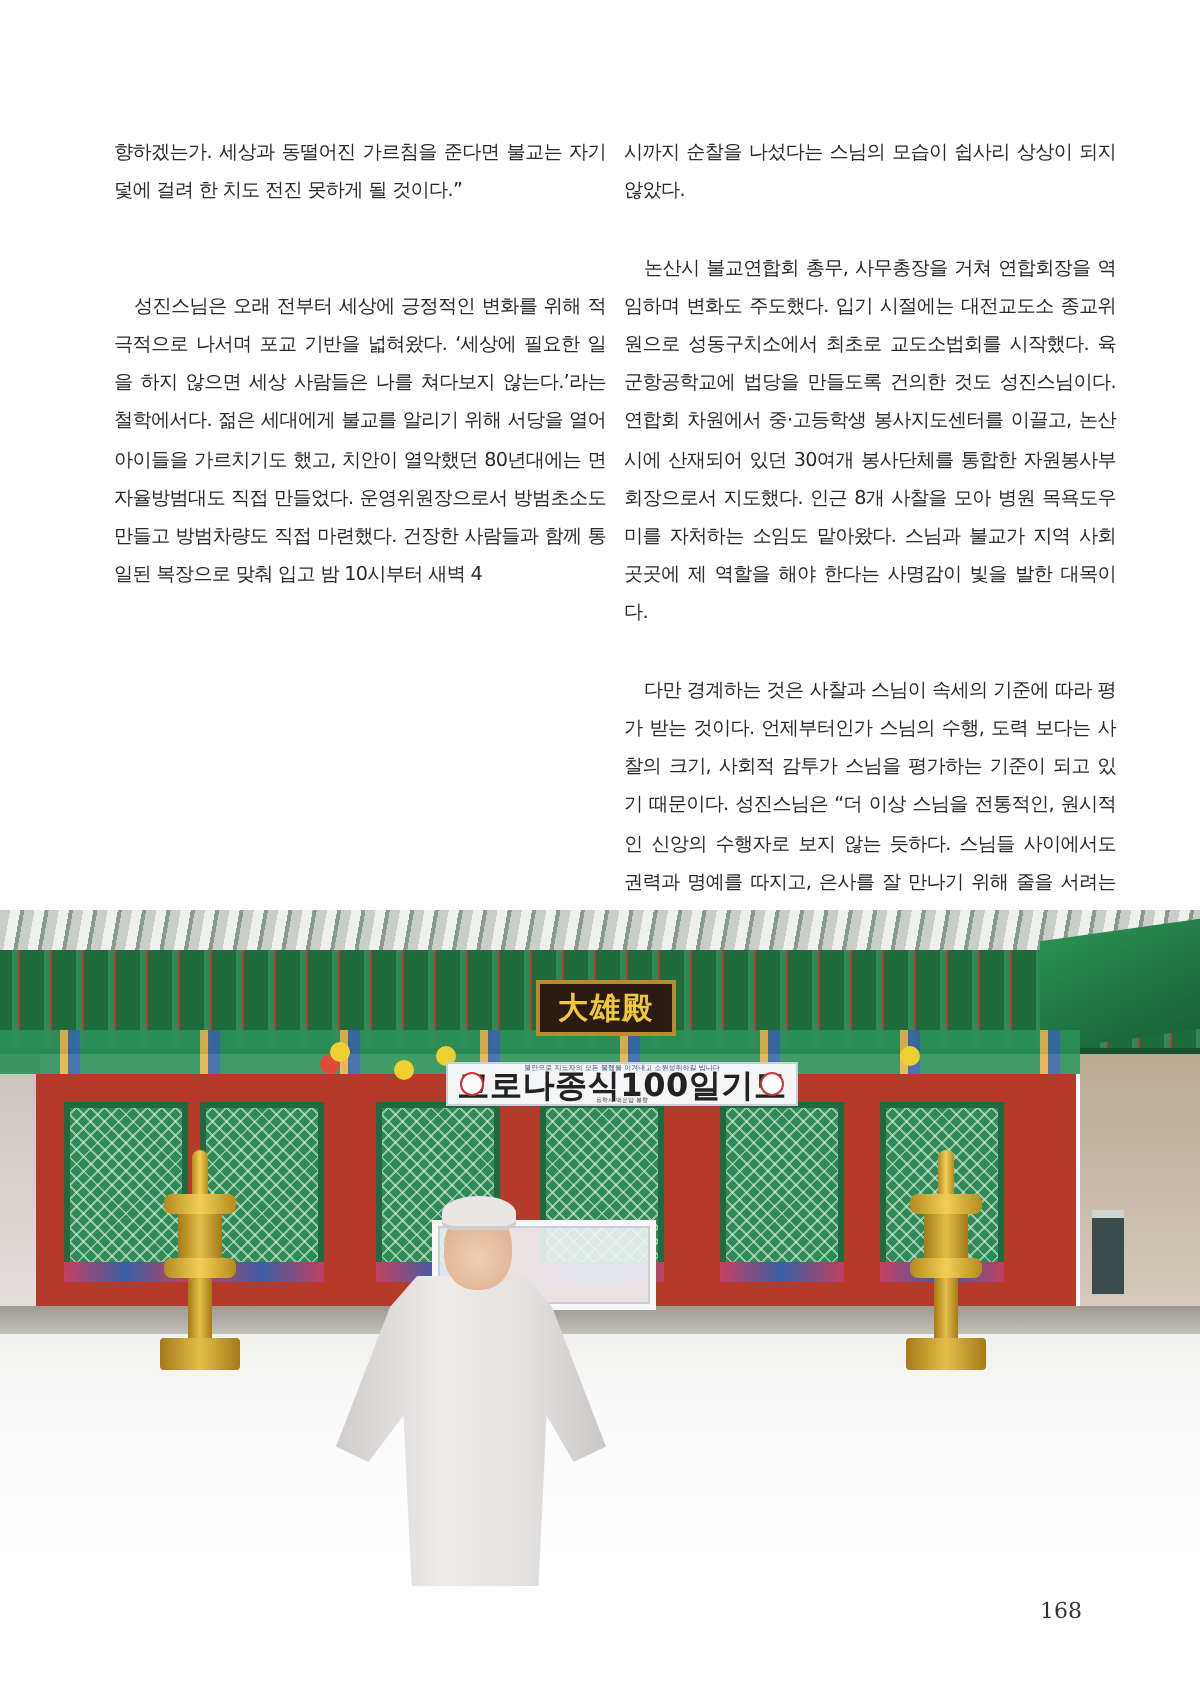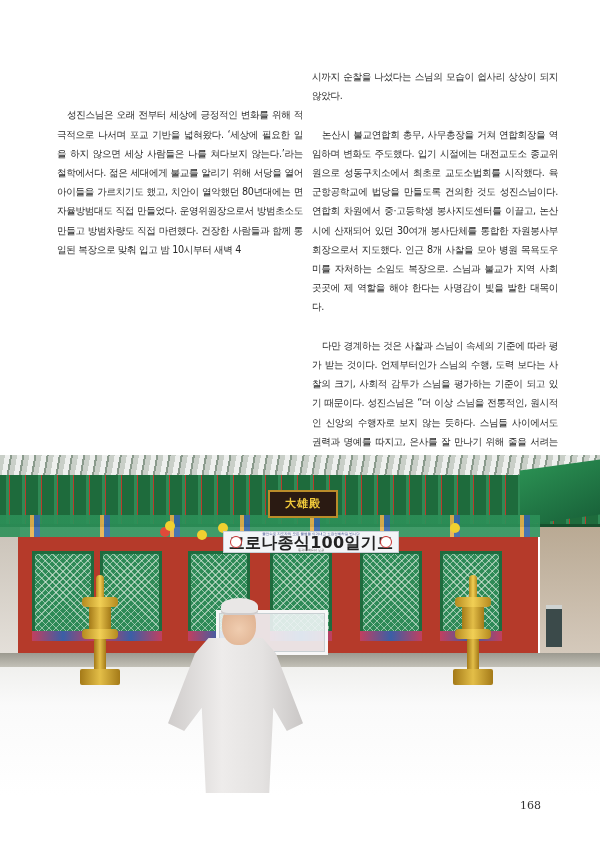--- a/index.html
+++ b/index.html
@@ -68,21 +68,21 @@
         repeating-linear-gradient(-45deg, rgba(230,240,230,0.55) 0 1px, transparent 1px 5px);
     }
     .panel-base {
       position: absolute; top: 176px; height: 10px; width: 62px;
       background: linear-gradient(90deg, #c23f5f, #3b5fa6, #c23f5f);
     }
     .plaque {
       position: absolute; left: 268px; top: 35px; width: 70px; height: 28px;
       background: #2a1a12; border: 2px solid #b98c2a;
       color: #f0c93a; font-family: "DejaVu Serif", serif; font-weight: bold;
-      font-size: 11px; line-height: 24px; text-align: center; letter-spacing: 1px;
+      font-size: 15px; line-height: 24px; text-align: center; letter-spacing: 1px;
     }
     .banner {
       position: absolute; left: 223px; top: 76px; width: 176px; height: 22px;
       background: #f3f5f7; border: 1px solid #c9cfd6;
       text-align: center;
     }
     .banner-top { font-size: 3.5px; line-height: 5px; color: #3a4a8a; }
     .banner-main { font-size: 16px; font-weight: bold; line-height: 11px; color: #222; letter-spacing: 0.3px; }
     .banner-bot { font-size: 3px; line-height: 4px; color: #555; }
     .banner-logo {
@@ -140,29 +140,30 @@
     }
     .page-number {
       position: absolute; left: 520px; top: 799px;
       font-family: "DejaVu Serif", serif; font-size: 11px; color: #333;
     }
   </style>
 </head>
 <body>
 
 <div class="col col-left">
+  <p class="para">향하겠는가. 세상과 동떨어진 가르침을 준다면 불교는 자기 덫에 걸려 한 치도 전진 못하게 될 것이다.”</p>
   <div class="gap"></div>
   <div class="gap"></div>
   <p class="para indent">성진스님은 오래 전부터 세상에 긍정적인 변화를 위해 적극적으로 나서며 포교 기반을 넓혀왔다. ‘세상에 필요한 일을 하지 않으면 세상 사람들은 나를 쳐다보지 않는다.’라는 철학에서다. 젊은 세대에게 불교를 알리기 위해 서당을 열어 아이들을 가르치기도 했고, 치안이 열악했던 80년대에는 면 자율방범대도 직접 만들었다. 운영위원장으로서 방범초소도 만들고 방범차량도 직접 마련했다. 건장한 사람들과 함께 통일된 복장으로 맞춰 입고 밤 10시부터 새벽 4</p>
 </div>
 
 <div class="col col-right">
   <p class="para">시까지 순찰을 나섰다는 스님의 모습이 쉽사리 상상이 되지 않았다.</p>
   <div class="gap"></div>
-  <p class="para indent">논산시 불교연합회 총무, 사무총장을 거쳐 연합회장을 역임하며 변화도 주도했다. 입기 시절에는 대전교도소 종교위원으로 성동구치소에서 최초로 교도소법회를 시작했다. 육군항공학교에 법당을 만들도록 건의한 것도 성진스님이다. 연합회 차원에서 중·고등학생 봉사지도센터를 이끌고, 논산시에 산재되어 있던 30여개 봉사단체를 통합한 자원봉사부회장으로서 지도했다. 인근 8개 사찰을 모아 병원 목욕도우미를 자처하는 소임도 복장으로. 스님과 불교가 지역 사회 곳곳에 제 역할을 해야 한다는 사명감이 빛을 발한 대목이다.</p>
+  <p class="para indent">논산시 불교연합회 총무, 사무총장을 거쳐 연합회장을 역임하며 변화도 주도했다. 입기 시절에는 대전교도소 종교위원으로 성동구치소에서 최초로 교도소법회를 시작했다. 육군항공학교에 법당을 만들도록 건의한 것도 성진스님이다. 연합회 차원에서 중·고등학생 봉사지도센터를 이끌고, 논산시에 산재되어 있던 30여개 봉사단체를 통합한 자원봉사부회장으로서 지도했다. 인근 8개 사찰을 모아 병원 목욕도우미를 자처하는 소임도 맡아왔다. 스님과 불교가 지역 사회 곳곳에 제 역할을 해야 한다는 사명감이 빛을 발한 대목이다.</p>
   <div class="gap"></div>
   <p class="para indent">다만 경계하는 것은 사찰과 스님이 속세의 기준에 따라 평가 받는 것이다. 언제부터인가 스님의 수행, 도력 보다는 사찰의 크기, 사회적 감투가 스님을 평가하는 기준이 되고 있기 때문이다. 성진스님은 “더 이상 스님을 전통적인, 원시적인 신앙의 수행자로 보지 않는 듯하다. 스님들 사이에서도 권력과 명예를 따지고, 은사를 잘 만나기 위해 줄을 서려는 행태가 보인다. 이렇듯 세속화를 답습하는 것이 불교를 위태롭게 한다.”며 “계를 지키고, 수행을 쌓고, 법력이 높으</p>
 </div>
 
 <div class="photo">
   <div class="hill-left"></div>
   <div class="hill"></div>
   <div class="hall"></div>
   <div class="roof"></div>
   <div class="eaves"></div>

